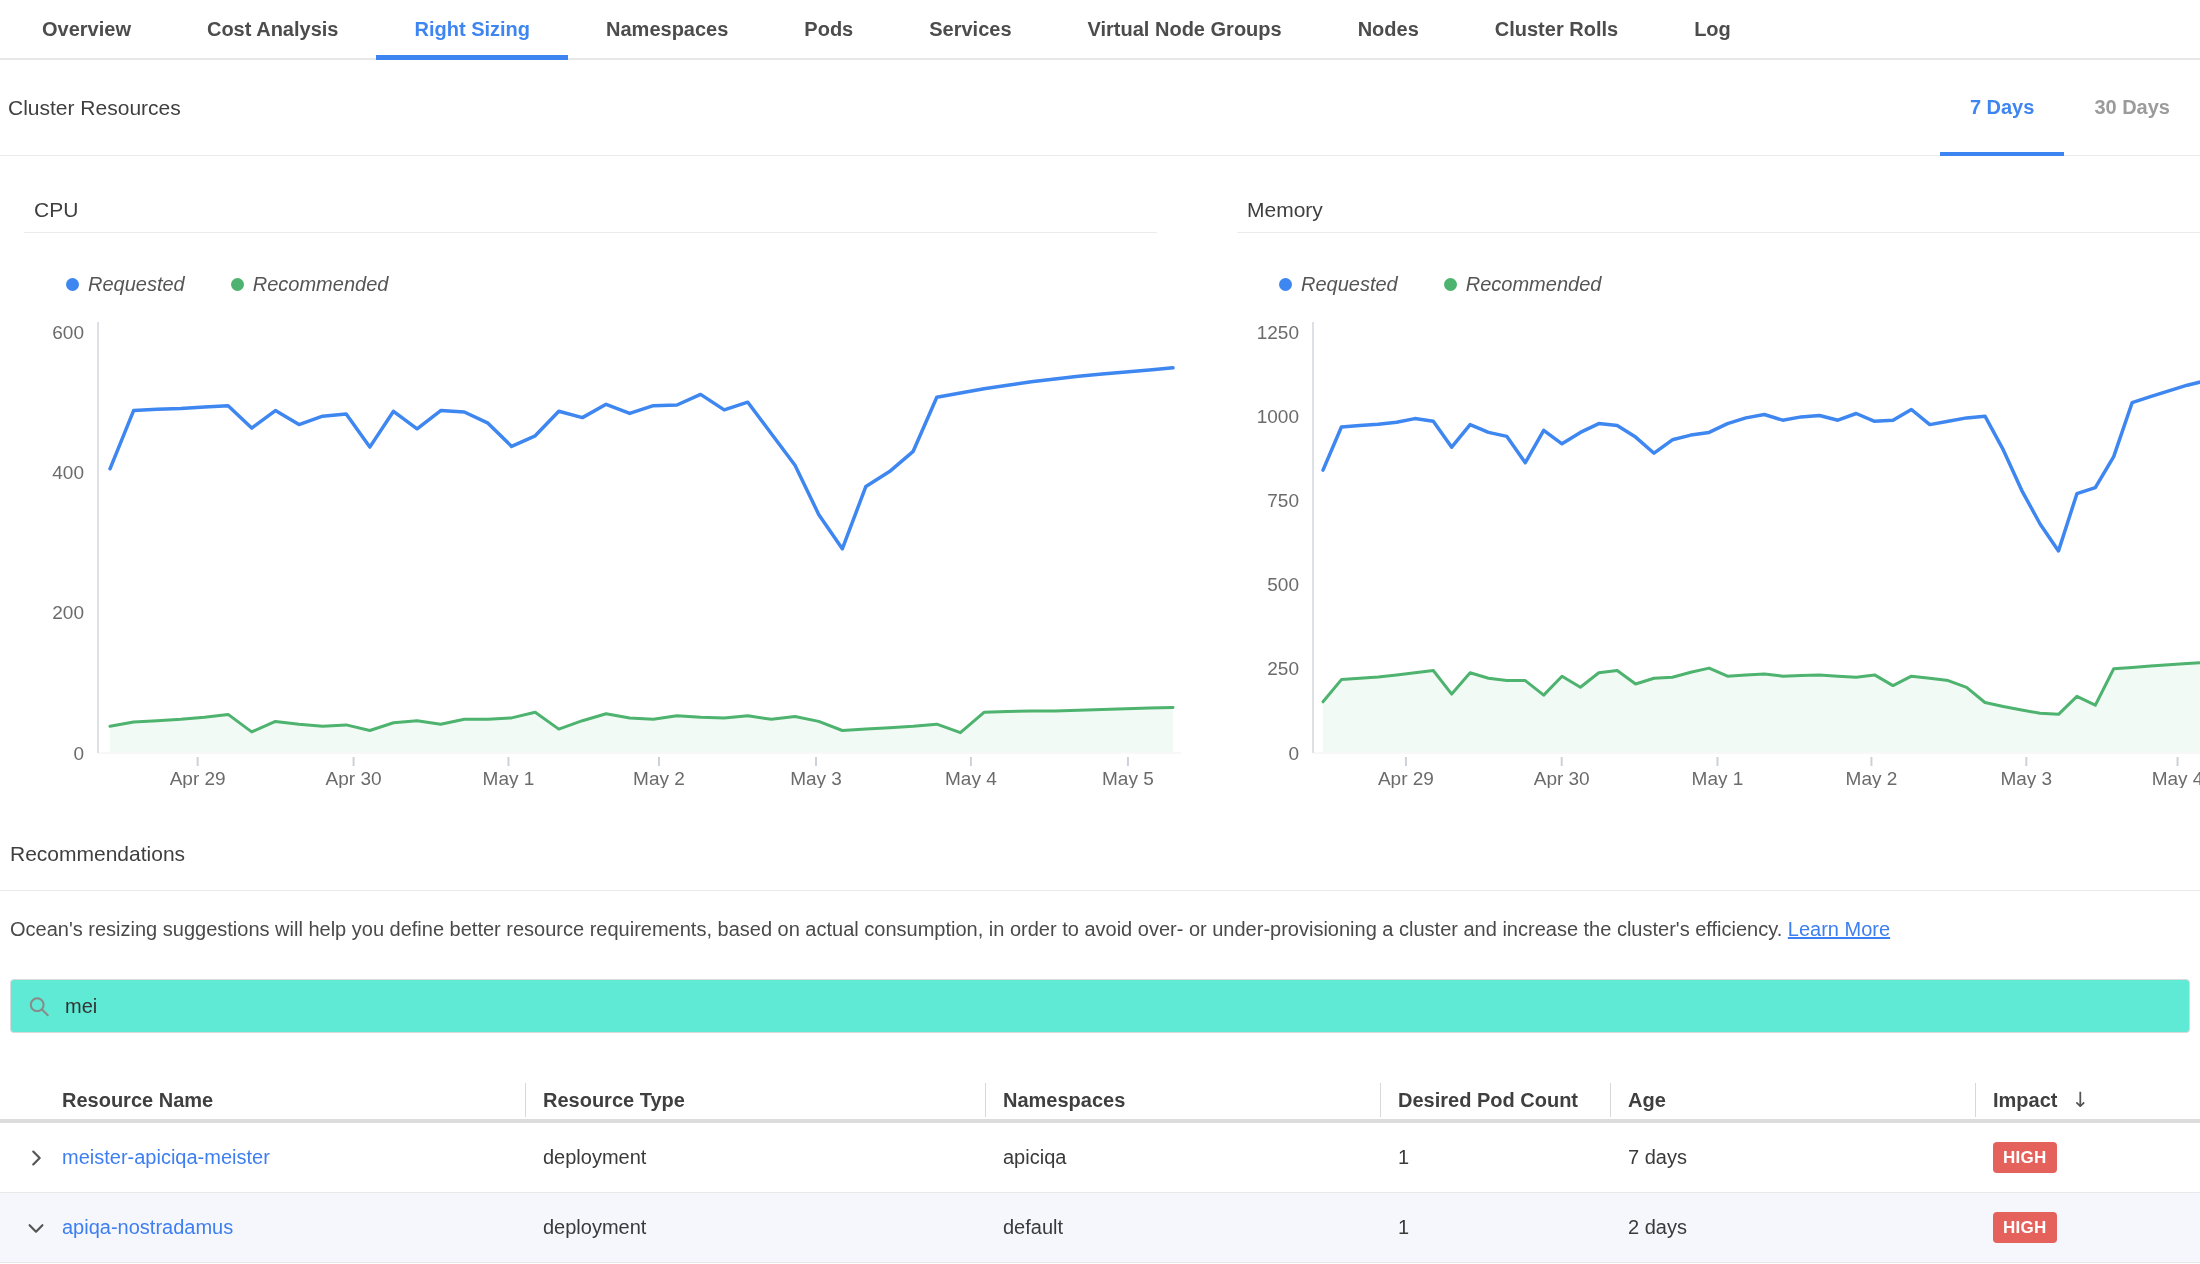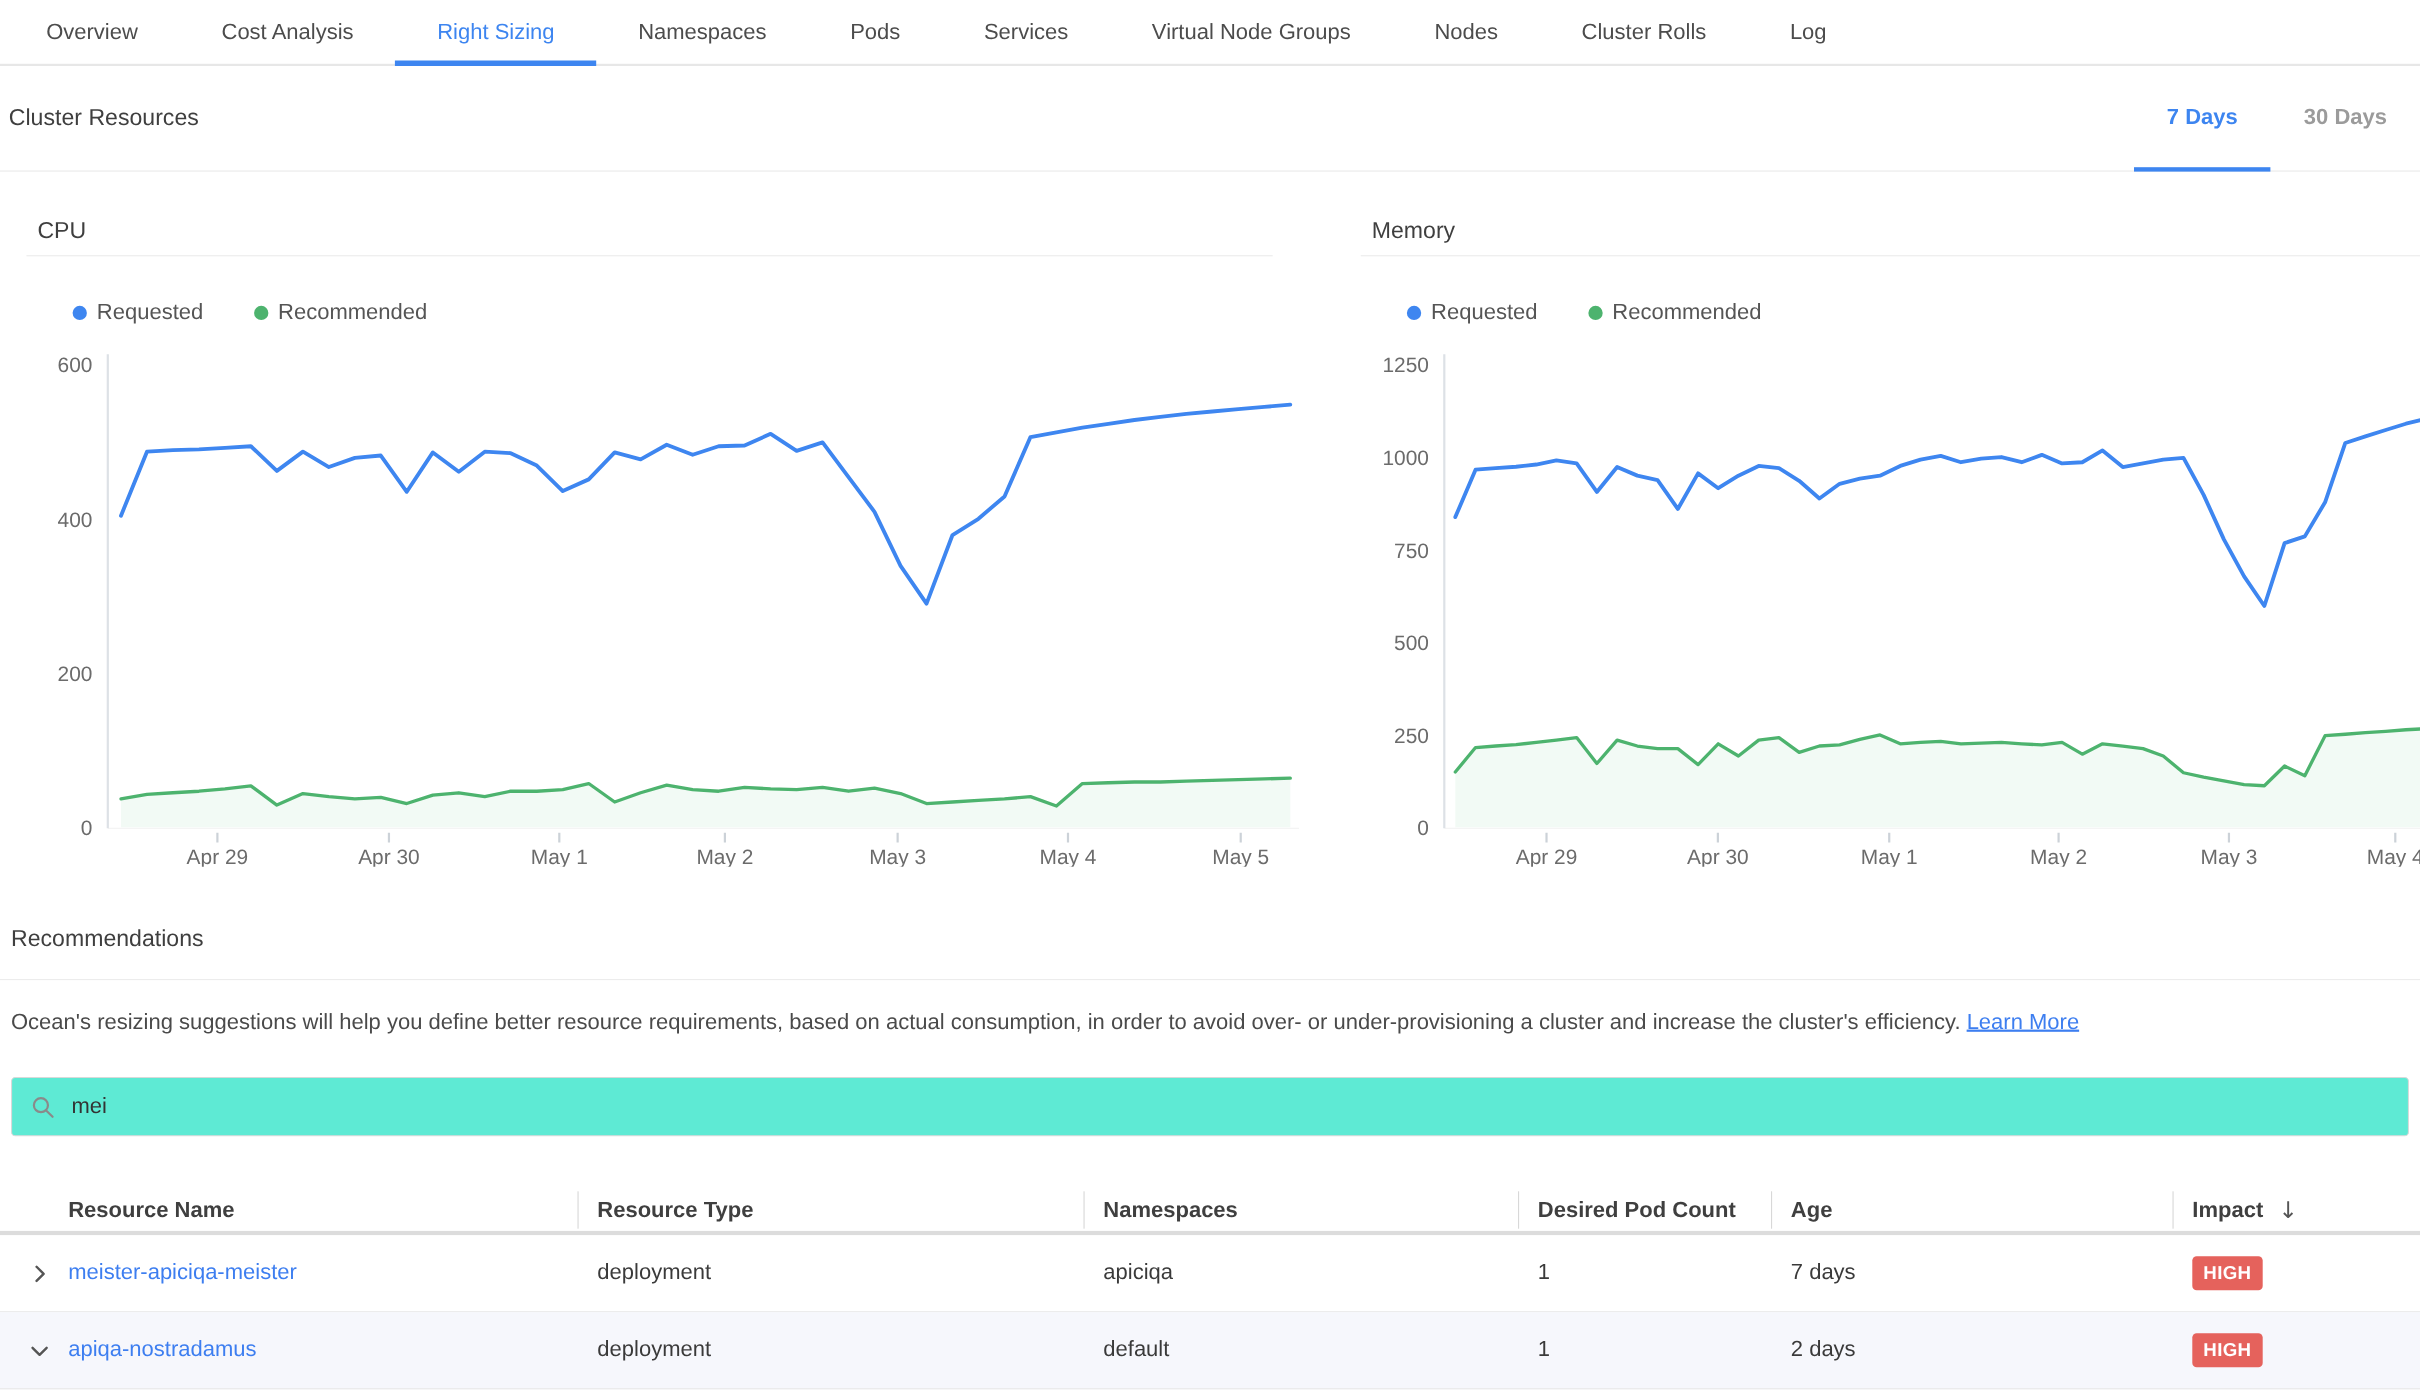--- a/index.html
+++ b/index.html
@@ -5,21 +5,21 @@
   * { box-sizing: border-box; margin: 0; padding: 0; }
   html, body { width: 2200px; height: 1264px; overflow: hidden; }
   body {
     background: #ffffff;
     font-family: "Liberation Sans", "DejaVu Sans", sans-serif;
     color: #3f3f3f;
   }
 
   
   .topnav { height: 60px; border-bottom: 2px solid #e7e7e7; padding-left: 4px; }
-  .topnav ul { list-style: none; display: flex; height: 100%; }
+  .topnav ul { list-style: none; display: flex; height: 100%; font-weight: bold; }
   .tab {
     position: relative; display: flex; align-items: center;
     padding: 0 38px; font-size: 20px; color: #4c4c4c; cursor: pointer;
     white-space: nowrap;
   }
   .tab.active { color: #3d85f0; }
   .tab.active::after {
     content: ""; position: absolute; left: 0; right: 0; bottom: -2px;
     height: 5px; background: #3d85f0;
   }
@@ -43,21 +43,21 @@
   }
 
   
   .charts-row { display: flex; gap: 56px; }
   .chart-panel { flex: 0 0 auto; padding-left: 24px; }
   .chart-title {
     padding: 42px 10px 10px; font-size: 21px; color: #3f3f3f;
     border-bottom: 1px solid #ececec;
   }
   .legend { display: flex; gap: 46px; margin: 40px 0 12px 42px; }
-  .legend-item { display: flex; align-items: center; gap: 9px; font-size: 20px; color: #555; cursor: pointer; }
+  .legend-item { display: flex; align-items: center; gap: 9px; font-size: 20px; color: #555; cursor: pointer; font-style: italic; }
   .legend-dot { width: 13px; height: 13px; border-radius: 50%; }
   .chart-svg { display: block; }
   .chart-svg text { font-size: 19px; fill: #6b6b6b; }
 
   
   .rec-title {
     margin-top: 54px; padding: 0 10px 24px; font-size: 21px; color: #3f3f3f;
     border-bottom: 1px solid #ececec;
   }
   .rec-desc { margin: 24px 10px 0; font-size: 20px; color: #4a4a4a; line-height: 28px; }

